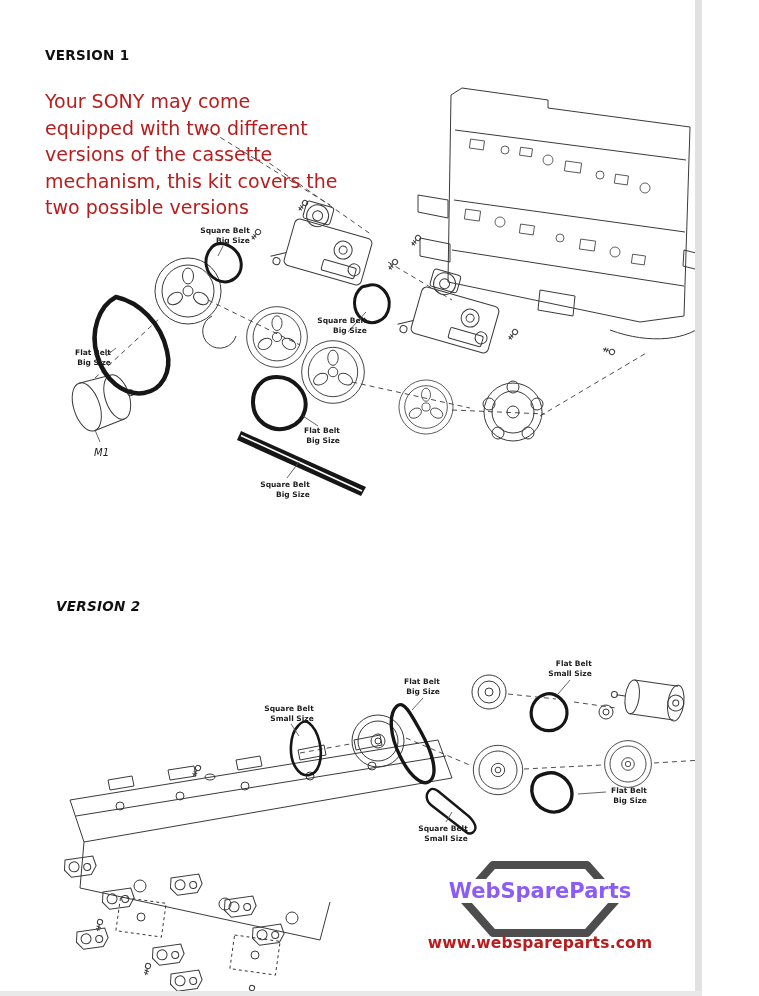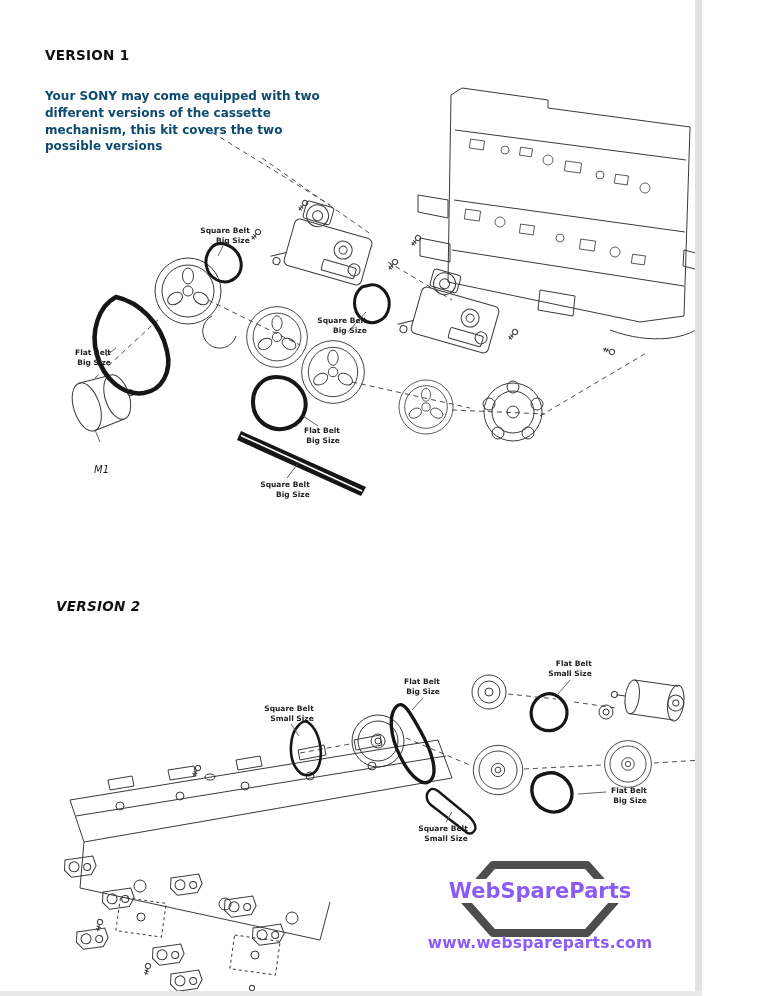--- a/index.html
+++ b/index.html
@@ -13,39 +13,39 @@
   .edge-right { position:absolute; right:0; top:0; width:7px; height:996px; background:#e2e2e2; }
   .edge-bottom { position:absolute; left:0; bottom:0; width:759px; height:5px; background:#e9e9e9; }
   .art { position:absolute; left:0; top:0; width:759px; height:996px; }
   .v-title {
     position:absolute; font-size:13.5px; font-weight:bold; color:#101010; letter-spacing:.3px;
   }
   #v1-title { left:45px; top:47px; }
   #v2-title { left:56px; top:598px;font-style:italic; }
   .desc {
     position:absolute; left:45px; top:88px; width:295px;
-    font-size:12px; font-weight:bold; line-height:1.4; color:#0c4a6e;
+    font-size:19px; font-weight:normal; line-height:1.4; color:#b91c1c;
   }
   .belt-label {
     position:absolute; transform:translateX(-50%);
     font-size:7.5px; font-weight:bold; color:#1c1c1c;
     text-align:right; line-height:1.3; white-space:nowrap;
   }
   .motor-label {
     position:absolute; font-size:10px; font-style:italic; color:#1c1c1c;
   }
   .logo-wrap { position:absolute; left:455px; top:858px; width:170px; height:82px; }
   .logo-text {
     position:absolute; left:50%; top:40%; transform:translate(-50%,-50%);
     background:#fff; padding:0 3px;
     font-size:21px; font-weight:bold; color:#8b5cf6; white-space:nowrap;
   }
   .website {
     position:absolute; left:540px; top:934px; transform:translateX(-50%);
-    font-size:15.5px; font-weight:bold; color:#8b5cf6; letter-spacing:.2px;
+    font-size:15.5px; font-weight:bold; color:#b91c1c; letter-spacing:.2px;
   }
 </style>
 </head>
 <body>
 
 <div class="page">
 
   <svg class="art" viewBox="0 0 759 996" xmlns="http://www.w3.org/2000/svg">
     <defs>
       <g id="flywheel" fill="none">
@@ -299,21 +299,21 @@
     <div>Big Size</div>
   </div>
   <div class="belt-label" style="left:322px; top:426px;">
     <div>Flat Belt</div>
     <div>Big Size</div>
   </div>
   <div class="belt-label" style="left:285px; top:480px;">
     <div>Square Belt</div>
     <div>Big Size</div>
   </div>
-  <div class="motor-label" style="left:94px; top:464px;">M1</div>
+  <div class="motor-label" style="left:94px; top:447px;">M1</div>
 
   <h1 class="v-title" id="v2-title">VERSION 2</h1>
 
   <div class="belt-label" style="left:289px; top:704px;">
     <div>Square Belt</div>
     <div>Small Size</div>
   </div>
   <div class="belt-label" style="left:422px; top:677px;">
     <div>Flat Belt</div>
     <div>Big Size</div>

